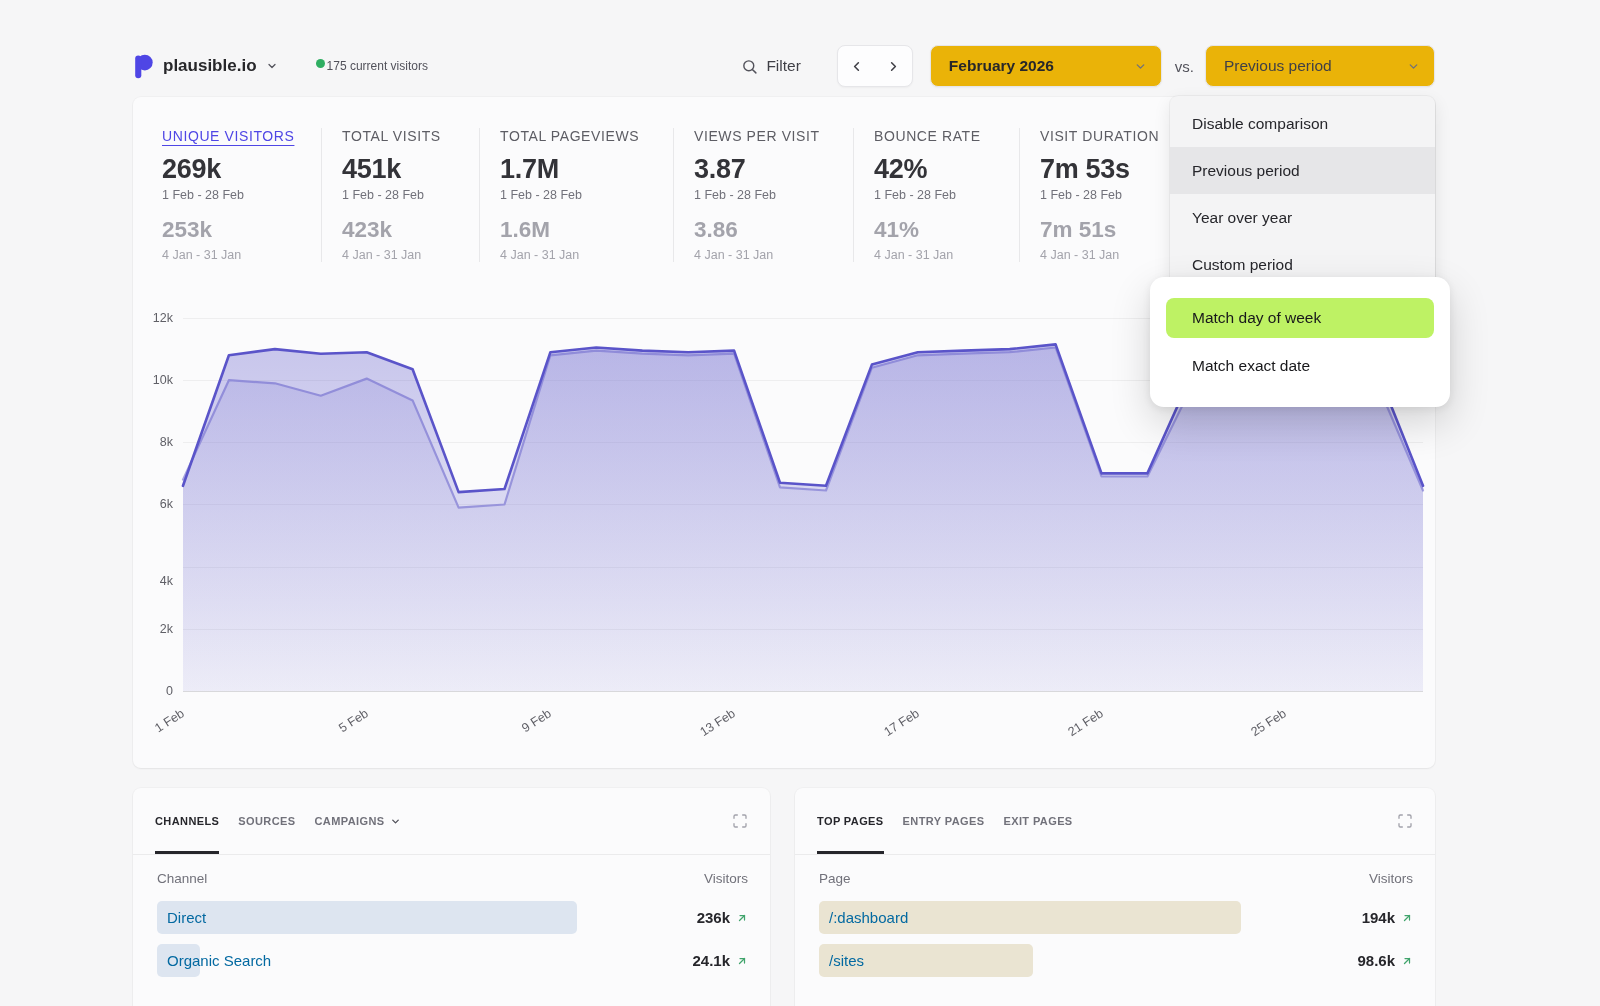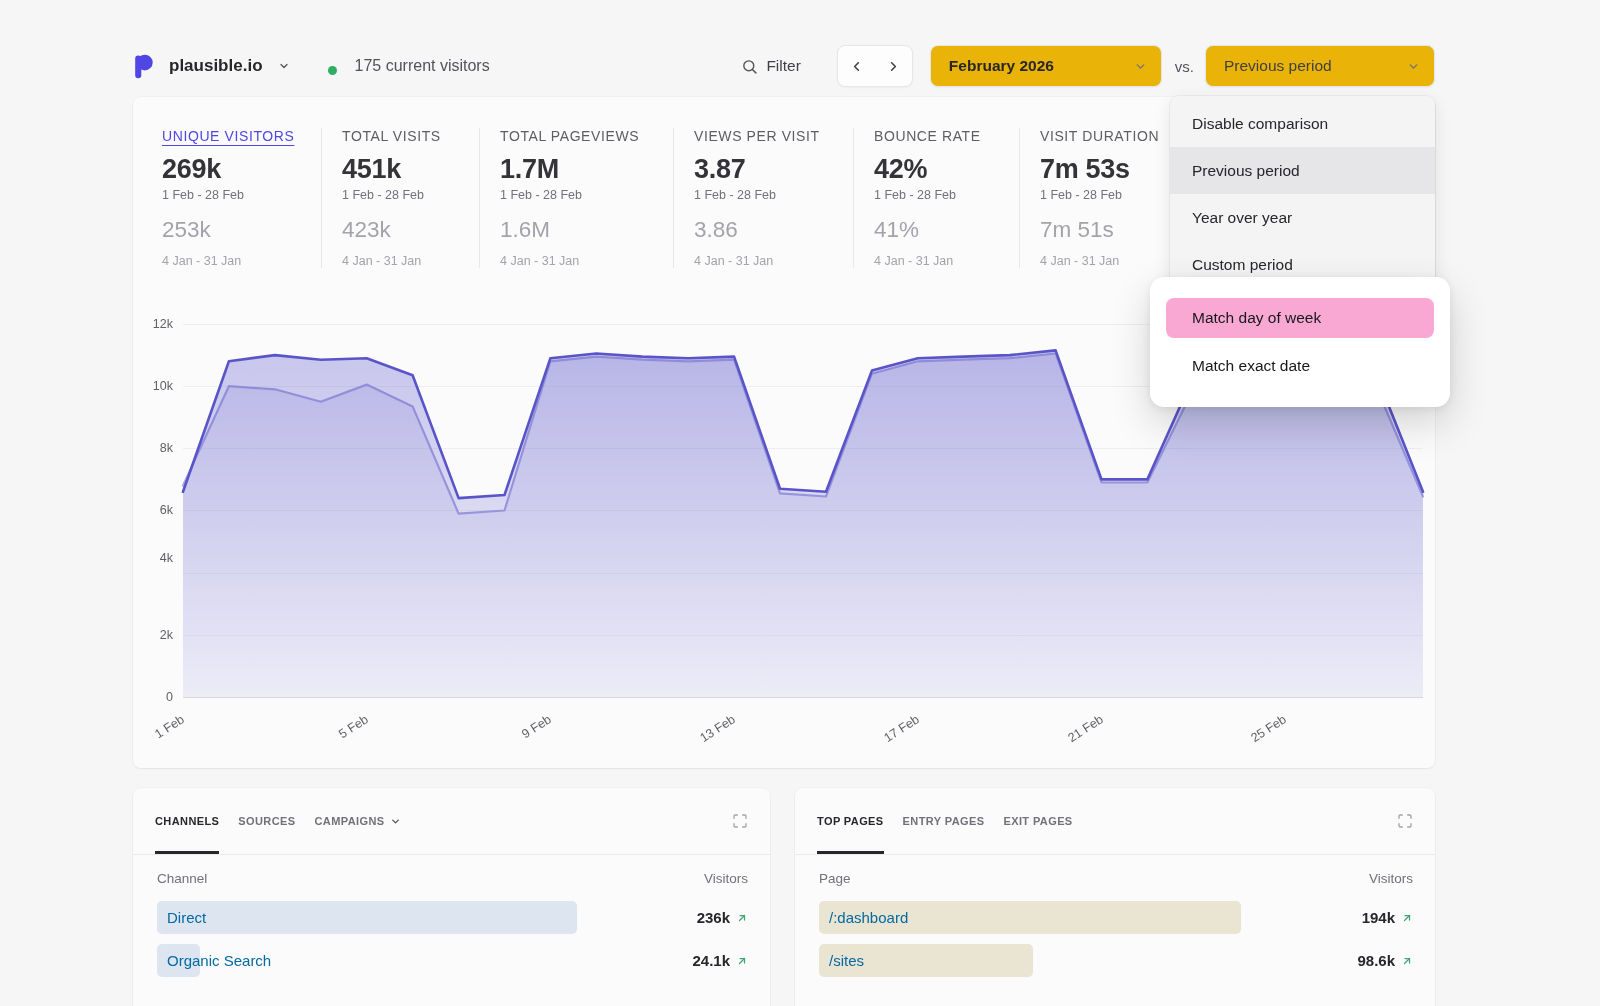--- a/index.html
+++ b/index.html
@@ -3,24 +3,24 @@
 <meta charset="utf-8">
 <style>
   *{box-sizing:border-box;margin:0;padding:0}
   html,body{width:1600px;height:1006px;overflow:hidden}
   body{background:#f6f6f7;font-family:"Liberation Sans","DejaVu Sans",sans-serif;color:#27272a;position:relative}
 
   .container{position:absolute;left:133px;top:0;width:1302px}
 
   
   .topbar{margin-top:45px;height:42px;display:flex;align-items:center}
-  .site-selector{display:flex;align-items:center;gap:15px;cursor:pointer}
+  .site-selector{display:flex;align-items:center;gap:9px;cursor:pointer}
   .site-name{font-size:17px;font-weight:700;color:#27272a}
   .chev{color:#52525b;display:flex;align-items:center}
-  .current{display:flex;align-items:flex-end;gap:18px;margin-left:38px;color:#52525b;font-size:16px}
+  .current{display:flex;align-items:flex-start;gap:2px;margin-left:38px;color:#52525b;font-size:12px}
   .dot{width:9px;height:9px;border-radius:50%;background:var(--online,#2fae62)}
   .filter-btn{margin-left:auto;display:flex;align-items:center;gap:8px;font-size:15.5px;color:#3f3f46;cursor:pointer;background:none;border:none;font-family:inherit}
   .nav-arrows{margin-left:36px;display:flex;align-items:center;background:#fdfdfe;border:1px solid #e6e6e9;border-radius:8px;height:42px;box-shadow:0 1px 2px rgba(0,0,0,.04)}
   .nav-arrows button{width:37px;height:40px;border:none;background:transparent;display:flex;align-items:center;justify-content:center;cursor:pointer;color:#3f3f46}
   .select-btn{height:42px;background:#eab308;border:1px solid #e6e6e9;border-radius:8px;display:flex;align-items:center;justify-content:space-between;padding:0 14px 0 18px;cursor:pointer;box-shadow:0 1px 2px rgba(0,0,0,.04);font-family:inherit}
   .date-btn{width:232px;margin-left:17px}
   .date-btn .lbl{font-weight:700;font-size:15.5px;color:#27272a}
   .vs{margin:0 11px 0 13px;color:#52525b;font-size:15px}
   .cmp-btn{width:230px}
   .cmp-btn .lbl{font-size:15.5px;color:#3f3f46}
@@ -33,21 +33,21 @@
   .metric:last-child{border-right:none}
   .metric:nth-child(1){width:160px}
   .metric:nth-child(2){width:158px}
   .metric:nth-child(3){width:194px}
   .metric:nth-child(4){width:180px}
   .metric:nth-child(5){width:166px}
   .m-label{font-size:14px;font-weight:400;letter-spacing:.6px;color:#5d5d64;margin-bottom:11px;white-space:nowrap}
   .metric.active .m-label{color:var(--accent,#4f46e5);text-decoration:underline;text-underline-offset:4px}
   .m-value{font-size:27px;font-weight:700;color:#333338;line-height:1.05;margin-bottom:5px;letter-spacing:-.3px}
   .m-range{font-size:12.5px;color:#71717a;margin-bottom:16px;white-space:nowrap}
-  .m-prev-value{font-size:22.5px;font-weight:400;color:#a3a3ab;line-height:1.05;margin-bottom:12px}
+  .m-prev-value{font-size:22.5px;font-weight:700;color:#a3a3ab;line-height:1.05;margin-bottom:6px}
   .m-prev-range{font-size:12.5px;color:#a3a3ab;white-space:nowrap}
 
   .chart-wrap{margin:56px 12px 0 50px;position:relative}
   .plot{position:relative;height:373px}
   .grid-line{position:absolute;left:0;right:0;height:1px;background:#eeeeef}
   .grid-line.zero{background:#d8d8db}
   .y-label{position:absolute;right:calc(100% + 10px);font-size:12.5px;color:#5f5f66;transform:translateY(-50%)}
   .x-labels{position:relative;height:50px}
   .x-tick{position:absolute;top:14px;width:0}
   .x-label{position:absolute;right:0;top:0;white-space:nowrap;font-size:12.5px;color:#5f5f66;transform:rotate(-33deg);transform-origin:100% 50%;display:inline-block}
@@ -71,21 +71,21 @@
   .trow-value{display:flex;align-items:center;gap:6px;font-size:15px;font-weight:600;color:#26262b}
   .up-arrow{color:var(--positive,#40a46c);display:flex;align-items:center}
 
   
   .dropdown{position:absolute;top:96px;right:165px;width:265px;z-index:40;background:#f4f4f5;border-radius:8px;box-shadow:0 6px 18px rgba(0,0,0,.09),0 0 0 1px rgba(0,0,0,.04);padding:4px 0;overflow:hidden}
   .dd-item{height:47px;display:flex;align-items:center;padding:0 22px;font-size:15.5px;color:#26262b;cursor:pointer}
   .dd-item.selected{background:#e6e6e8}
   .match-popup{position:absolute;top:277px;right:150px;width:300px;z-index:50;background:#ffffff;border-radius:14px;box-shadow:0 16px 40px rgba(0,0,0,.16),0 2px 8px rgba(0,0,0,.08);padding:21px 16px}
   .mp-item{height:40px;border-radius:8px;display:flex;align-items:center;padding:0 12px 0 26px;font-size:15.5px;color:#18181b;cursor:pointer;margin-bottom:8px}
   .mp-item:last-child{margin-bottom:0}
-  .mp-item.hover{background:#f9a8d4}
+  .mp-item.hover{background:#bef264}
 </style>
 </head>
 <body>
 
 <div class="container">
 
   <div class="topbar">
     <div class="site-selector">
       <svg width="21" height="26" viewBox="0 0 24 28">
         <circle cx="13.5" cy="10" r="9" fill="#4f46e5"></circle>
@@ -188,21 +188,21 @@
       </div>
     </div>
 
     <div class="chart-wrap">
       <div class="plot" id="plot">
           <div class="grid-line zero" style="top:373px"></div>
           <div class="y-label" style="top:373px">0</div>
           <div class="grid-line" style="top:310.8333333333333px"></div>
           <div class="y-label" style="top:310.8333333333333px">2k</div>
           <div class="grid-line" style="top:248.66666666666669px"></div>
-          <div class="y-label" style="top:234px">4k</div>
+          <div class="y-label" style="top:263px">4k</div>
           <div class="grid-line" style="top:186.5px"></div>
           <div class="y-label" style="top:186.5px">6k</div>
           <div class="grid-line" style="top:124.33333333333334px"></div>
           <div class="y-label" style="top:124.33333333333334px">8k</div>
           <div class="grid-line" style="top:62.16666666666663px"></div>
           <div class="y-label" style="top:62.16666666666663px">10k</div>
           <div class="grid-line" style="top:0px"></div>
           <div class="y-label" style="top:0px">12k</div>
           <svg width="1240" height="373" viewBox="0 0 1240 373" style="position:absolute;left:0;top:0;overflow:visible">
             <defs>

